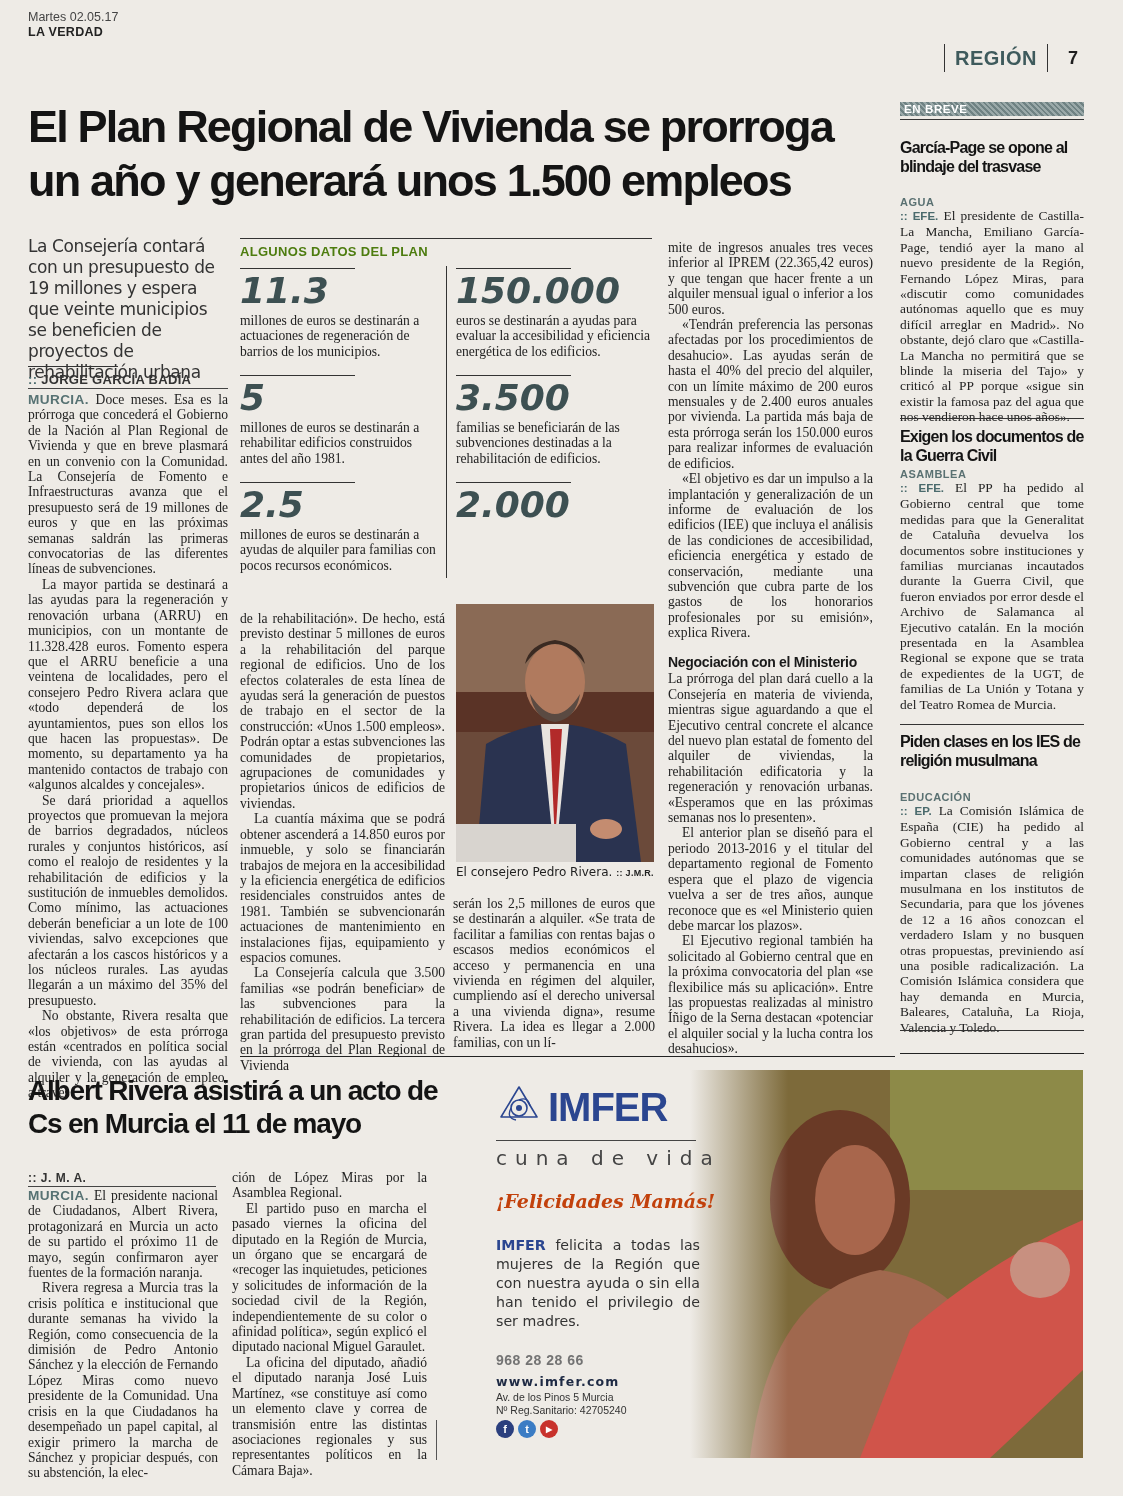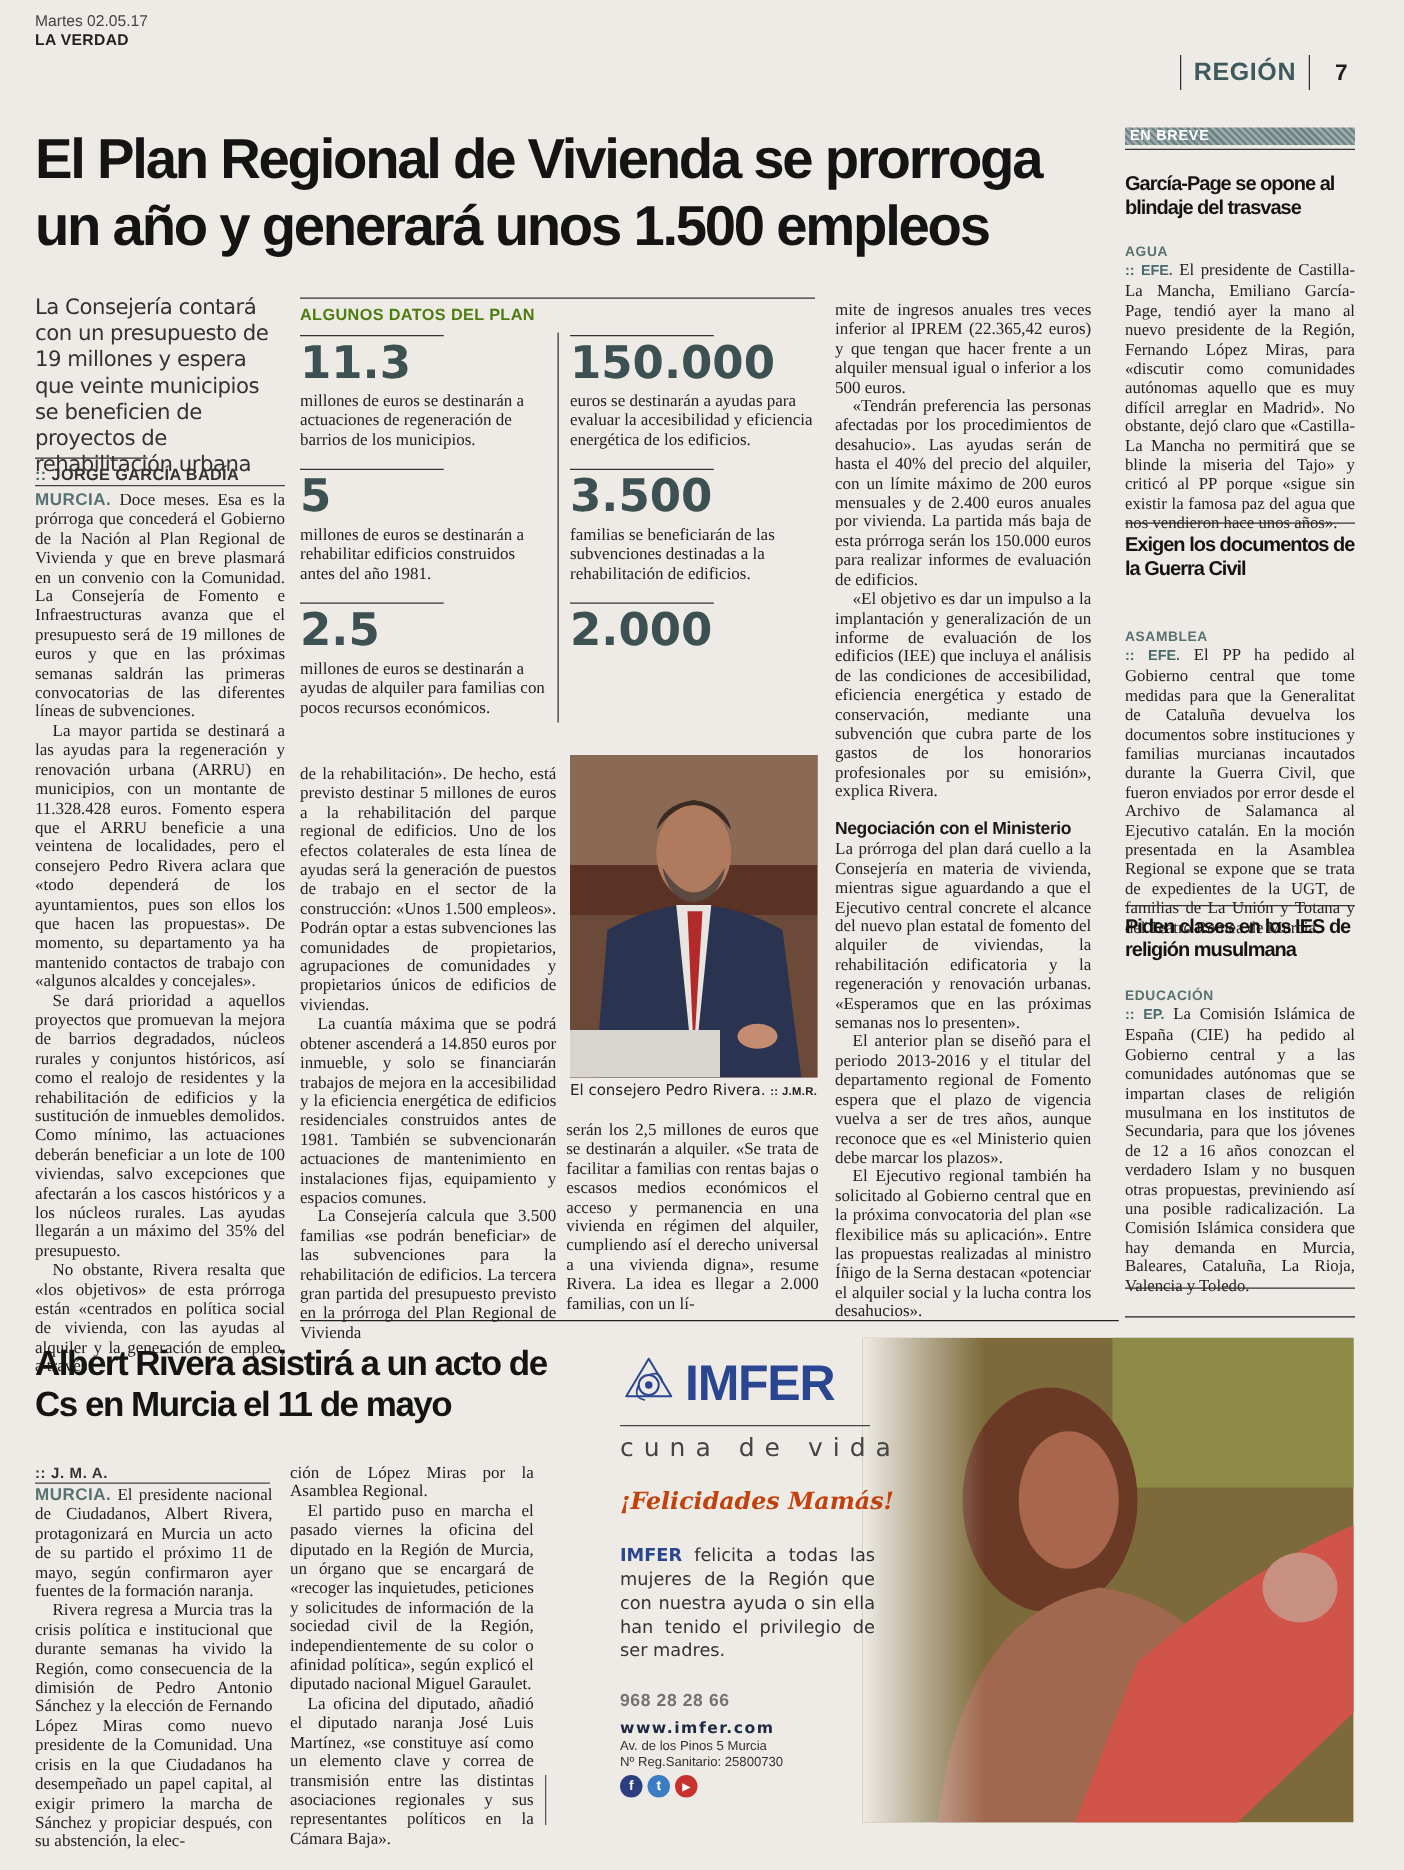--- a/index.html
+++ b/index.html
@@ -38,21 +38,21 @@
   .col4 { left: 668px; top: 240px; width: 205px; }
   .col4b { left: 668px; top: 655px; width: 205px; }
   .subhead { font-family: "Liberation Sans", sans-serif; font-weight: bold; font-size: 14px; margin-bottom: 1px; color: #1a1a1a; letter-spacing: -.3px; }
 
   
   .datos-top { left: 240px; top: 238px; width: 412px; border-top: 1px solid #333; }
   .datos-title { left: 240px; top: 244px; font-family: "Liberation Sans", sans-serif; font-weight: bold; color: #4d7c0f; font-size: 13px; letter-spacing: .3px; }
   .datos-divider { left: 446px; top: 266px; height: 312px; border-left: 1px solid #333; }
   .dato { width: 200px; }
   .dato-rule { width: 115px; border-top: 1px solid #333; }
-  .dato-value { font-family: "DejaVu Sans", sans-serif; font-weight: bold; color: #3d5052; font-size: 36px; line-height: 40px; margin-top: 2px; letter-spacing: 0px; }
+  .dato-value { font-family: "DejaVu Sans", sans-serif; font-weight: bold; color: #3d5052; font-size: 36px; line-height: 40px; margin-top: 2px; letter-spacing: 0px; font-style: italic; }
   .dato-desc { font-family: "Liberation Serif", serif; font-size: 13.6px; line-height: 15.4px; color: #222; margin-top: 2px; }
 
   
   .photo { left: 456px; top: 604px; width: 198px; height: 258px; overflow: hidden; background: #5c3a2c; }
   .caption { left: 456px; top: 865px; font-family: "DejaVu Sans", sans-serif; font-size: 12px; color: #222; }
   .caption .credit { font-family: "Liberation Sans", sans-serif; font-size: 9px; font-weight: bold; letter-spacing: .3px; }
 
   
   .rc { left: 900px; width: 184px; }
   .enbreve { top: 102px; height: 14px; background: repeating-linear-gradient(45deg,#6f8283 0 2px,#9aa9a9 2px 4px); color: #fff; font-family: "Liberation Sans", sans-serif; font-weight: bold; font-size: 11.5px; line-height: 14px; padding-left: 4px; letter-spacing: .6px; }
@@ -201,21 +201,21 @@
 </div>
 <div class="abs rc" style="top:196px;">
   <div class="brief-tag">AGUA</div>
   <div class="brief-body"><span class="src dots">:: EFE.</span> <span>El presidente de Castilla-La Mancha, Emiliano García-Page, tendió ayer la mano al nuevo presidente de la Región, Fernando López Miras, para «discutir como comunidades autónomas aquello que es muy difícil arreglar en Madrid». No obstante, dejó claro que «Castilla-La Mancha no permitirá que se blinde la miseria del Tajo» y criticó al PP porque «sigue sin existir la famosa paz del agua que nos vendieron hace unos años».</span></div>
 </div>
 <div class="abs rc brief-rule" style="top:418px;"></div>
 
 <div class="abs rc" style="top:427px;">
   <div class="brief-title">Exigen los documentos de la Guerra Civil</div>
 </div>
-<div class="abs rc" style="top:504px;">
+<div class="abs rc" style="top:468px;">
   <div class="brief-tag">ASAMBLEA</div>
   <div class="brief-body"><span class="src dots">:: EFE.</span> <span>El PP ha pedido al Gobierno central que tome medidas para que la Generalitat de Cataluña devuelva los documentos sobre instituciones y familias murcianas incautados durante la Guerra Civil, que fueron enviados por error desde el Archivo de Salamanca al Ejecutivo catalán. En la moción presentada en la Asamblea Regional se expone que se trata de expedientes de la UGT, de familias de La Unión y Totana y del Teatro Romea de Murcia.</span></div>
 </div>
 <div class="abs rc brief-rule" style="top:724px;"></div>
 
 <div class="abs rc" style="top:732px;">
   <div class="brief-title">Piden clases en los IES de religión musulmana</div>
 </div>
 <div class="abs rc" style="top:791px;">
   <div class="brief-tag">EDUCACIÓN</div>
@@ -267,19 +267,19 @@
   <div class="ad-rule"></div>
   <div class="ad-tagline">cuna de vida</div>
   <div class="ad-greet">¡Felicidades Mamás!</div>
   <div class="ad-text">
     <span class="brand">IMFER</span>
     <span>felicita a todas las mujeres de la Región que con nuestra ayuda o sin ella han tenido el privilegio de ser madres.</span>
   </div>
   <div class="ad-phone">968 28 28 66</div>
   <div class="ad-web">www.imfer.com</div>
   <div class="ad-addr">Av. de los Pinos 5  Murcia</div>
-  <div class="ad-reg">Nº Reg.Sanitario: 25800730</div>
+  <div class="ad-reg">Nº Reg.Sanitario: 42705240</div>
   <div class="ad-social">
     <span class="soc" style="background:#2b3f7e">f</span>
     <span class="soc" style="background:#3b7cc4">t</span>
     <span class="soc" style="background:#c8322c; font-size:8px;">▶</span>
   </div>
 </div>
 
 </body></html>

